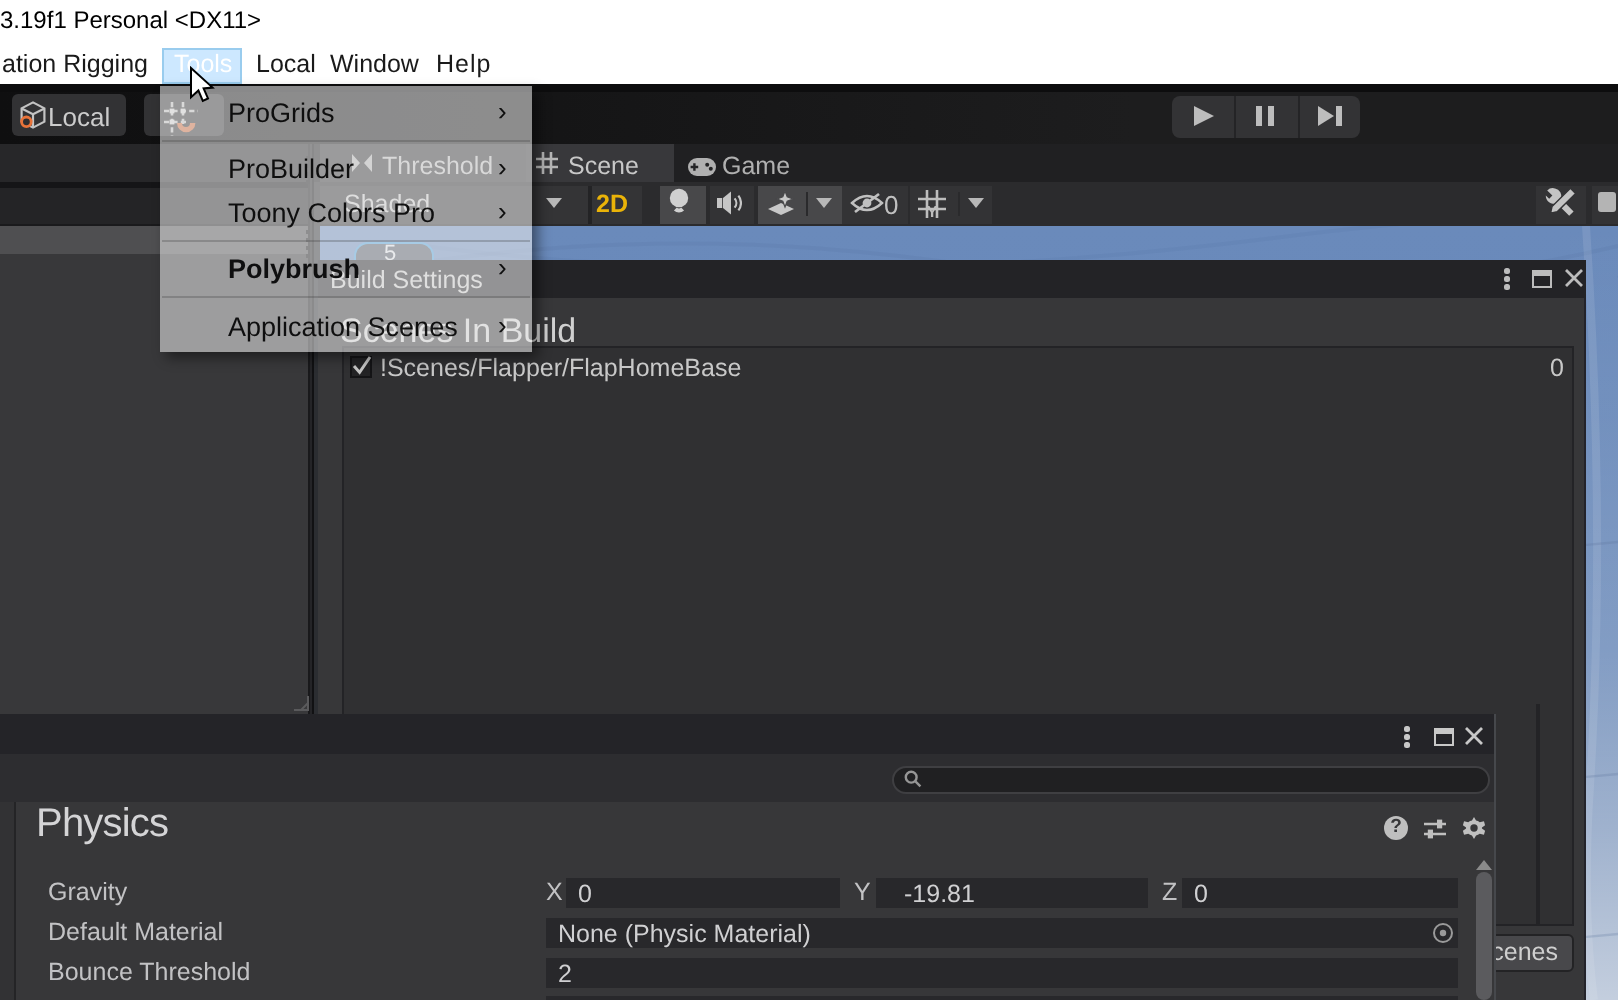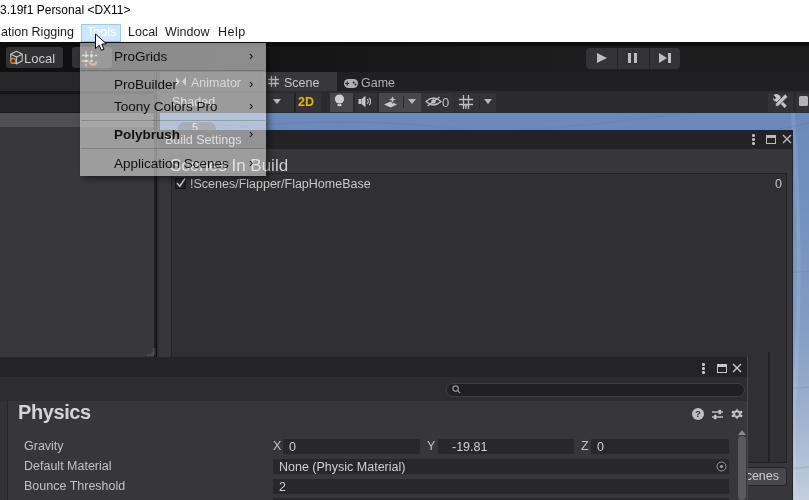--- a/index.html
+++ b/index.html
@@ -67,21 +67,21 @@
 <svg class="abs" style="left:146px;top:347px;" width="9" height="9" viewBox="0 0 9 9">
   <path d="M8 1 L8 8 L1 8 M8 4.5 L4.5 8" stroke="#5a5a5c" stroke-width="1" fill="none"></path>
 </svg>
 
 <div class="abs" style="left:157px;top:72px;width:652px;height:19px;background:#202022;"></div>
 
 <div class="abs" style="left:160px;top:72px;width:106px;height:19px;background:#333336;"></div>
 <svg class="abs" style="left:175px;top:76px;" width="12" height="11" viewBox="0 0 12 11">
   <path d="M1 1 L5 5.5 L1 10 Z M11 1 L7 5.5 L11 10 Z" fill="#b0b0b0"></path>
 </svg>
-<div class="txt" style="left:191px;top:76px;font-size:12.5px;color:#bdbdbd;">Animator</div>
+<div class="txt" style="left:191px;top:76px;font-size:12.5px;color:#bdbdbd;">Threshold</div>
 
 <div class="abs" style="left:263px;top:72px;width:73.5px;height:19px;background:#38383b;"></div>
 <svg class="abs" style="left:268px;top:76px;" width="11" height="11" viewBox="0 0 11 11">
   <path d="M3.5 0 L3.5 11 M7.5 0 L7.5 11 M0 3.5 L11 3.5 M0 7.5 L11 7.5" stroke="#b5b5b5" stroke-width="1.3"></path>
 </svg>
 <div class="txt" style="left:284px;top:76px;font-size:12.5px;color:#c8c8c8;">Scene</div>
 
 <svg class="abs" style="left:344px;top:79px;" width="14" height="9" viewBox="0 0 14 9">
   <rect x="0" y="0" width="14" height="9" rx="4.5" fill="#b0b0b0"></rect>
   <path d="M3.2 2.6 L3.2 6.4 M1.3 4.5 L5.1 4.5" stroke="#242426" stroke-width="1.2"></path>
@@ -199,21 +199,21 @@
 
 <div class="abs" style="left:0;top:377px;width:747px;height:24px;background:#2d2d30;"></div>
 <div class="abs" style="left:446px;top:382.5px;width:299px;height:14.5px;background:#202022;border:1px solid #3f3f42;border-radius:8px;box-sizing:border-box;"></div>
 <svg class="abs" style="left:452px;top:385px;" width="9" height="9" viewBox="0 0 9 9">
   <circle cx="3.6" cy="3.6" r="2.7" fill="none" stroke="#969696" stroke-width="1.2"></circle>
   <path d="M5.7 5.7 L8.2 8.2" stroke="#969696" stroke-width="1.2"></path>
 </svg>
 
 <div class="abs" style="left:0;top:401px;width:7px;height:99px;background:#323234;"></div>
 <div class="vline" style="left:7px;top:401px;height:99px;background:#242426;"></div>
-<div class="txt" style="left:18px;top:401px;font-size:20px;font-weight:bold;letter-spacing:-0.4px;color:#d4d4d6;">Physics</div>
+<div class="txt" style="left:18px;top:401px;font-size:20px;font-weight:normal;letter-spacing:-0.4px;color:#d4d4d6;">Physics</div>
 
 <div class="abs" style="left:692px;top:408px;width:12px;height:12px;border-radius:50%;background:#bfbfbf;color:#373739;font-size:9.5px;font-weight:bold;text-align:center;line-height:12px;will-change:transform;">?</div>
 <svg class="abs" style="left:711px;top:408px;" width="13" height="13" viewBox="0 0 13 13">
   <path d="M1 4 L12 4 M1 9 L12 9" stroke="#bfbfbf" stroke-width="1.3"></path>
   <rect x="7.5" y="1.8" width="2.6" height="4.4" fill="#bfbfbf"></rect>
   <rect x="2.9" y="6.8" width="2.6" height="4.4" fill="#bfbfbf"></rect>
 </svg>
 <svg class="abs" style="left:731px;top:408px;" width="12" height="12" viewBox="0 0 13 13">
   <path d="M6.5 0.5 L7.6 2.5 A4.5 4.5 0 0 1 9.6 3.4 L11.9 2.9 L12.5 5 L10.8 6.2 A4.5 4.5 0 0 1 10.8 6.8 L12.5 8 L11.9 10.1 L9.6 9.6 A4.5 4.5 0 0 1 7.6 10.5 L6.5 12.5 L5.4 10.5 A4.5 4.5 0 0 1 3.4 9.6 L1.1 10.1 L0.5 8 L2.2 6.8 A4.5 4.5 0 0 1 2.2 6.2 L0.5 5 L1.1 2.9 L3.4 3.4 A4.5 4.5 0 0 1 5.4 2.5 Z" fill="#bfbfbf"></path>
   <circle cx="6.5" cy="6.5" r="2" fill="#373739"></circle>

